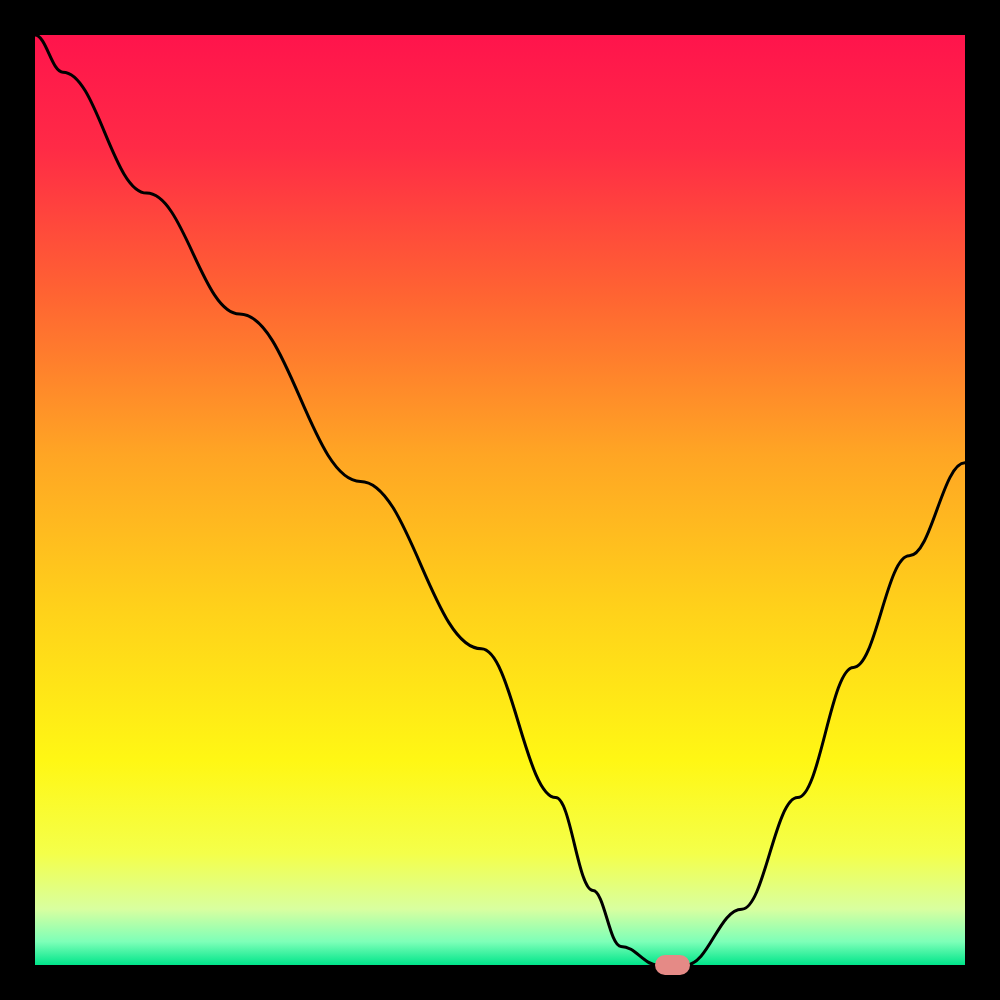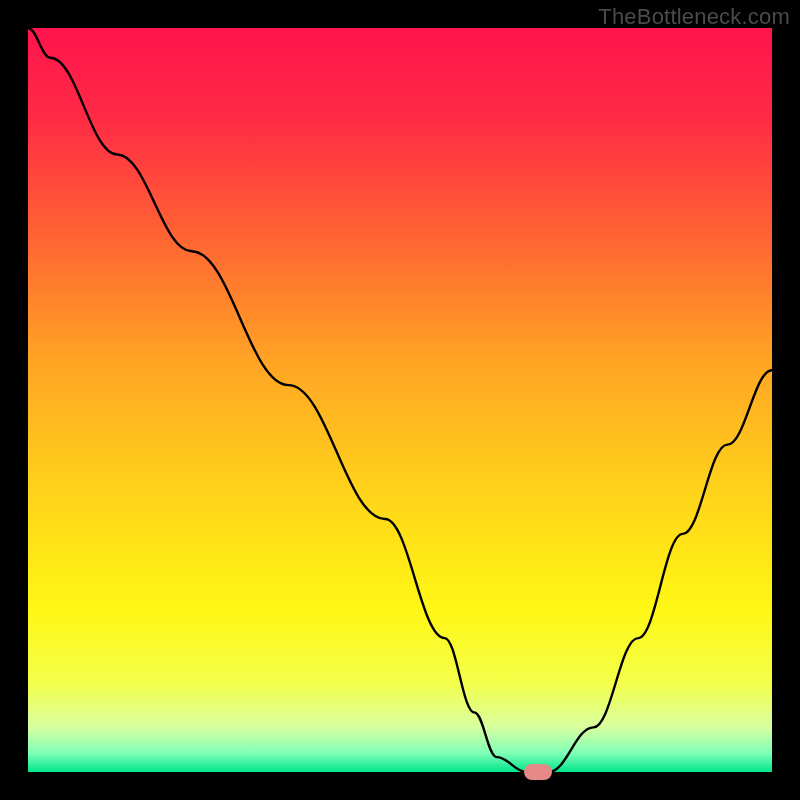--- a/index.html
+++ b/index.html
@@ -44,21 +44,20 @@
     border-radius: 8px;
     background: #e58a86;
     z-index: 5;
   }
 </style>
 </head>
 <body>
 
 <div class="frame">
 
-  <div class="watermark">TheBottleneck.com</div>
 
   <div class="plot-area">
     <svg id="chart-svg" width="744" height="744" viewBox="0 0 744 744">
       <defs>
         <linearGradient id="bg-grad" x1="0" y1="0" x2="0" y2="1">
             <stop offset="0%" stop-color="#ff144c"></stop>
             <stop offset="12%" stop-color="#ff2a46"></stop>
             <stop offset="28.000000000000004%" stop-color="#ff6432"></stop>
             <stop offset="45%" stop-color="#ffa524"></stop>
             <stop offset="62%" stop-color="#ffd21a"></stop>

